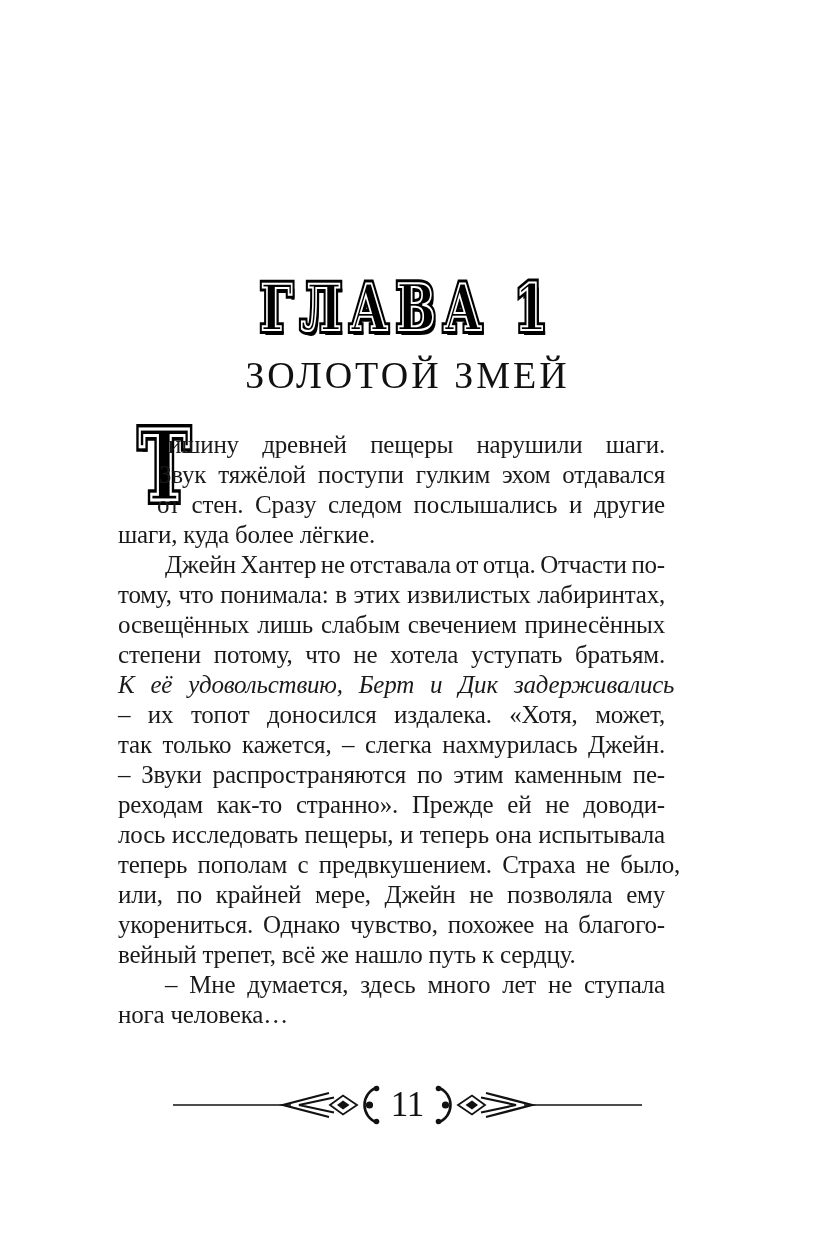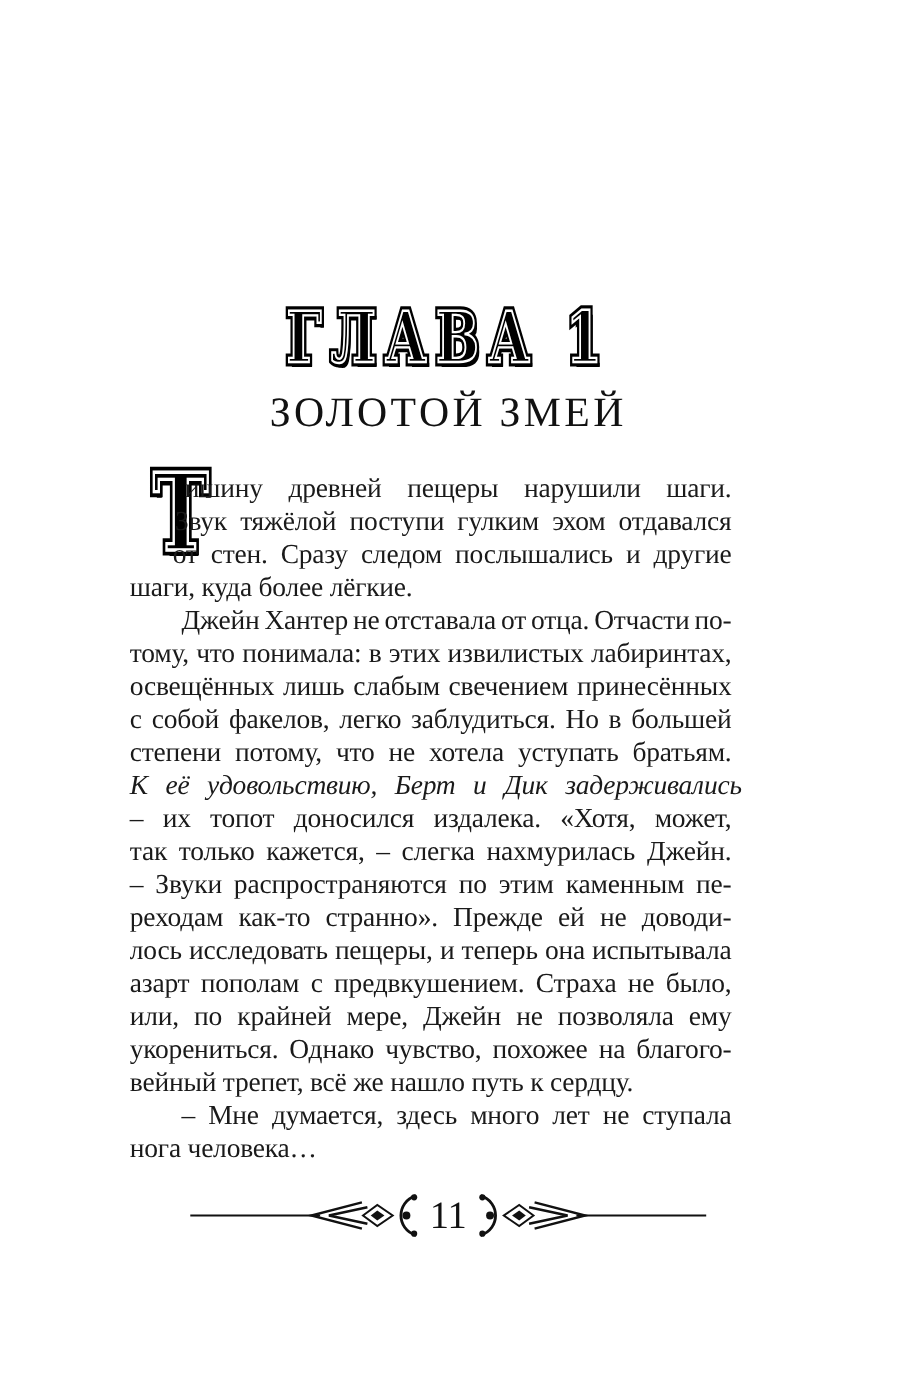--- a/index.html
+++ b/index.html
@@ -129,29 +129,28 @@
   <div class="dropcap ornate" data-text="Т">Т</div>
 
   <main class="body-text" id="bodyText">
       <div class="line dc0" style="word-spacing: 17.2891px;"><span>ишину древней пещеры нарушили шаги.</span></div>
       <div class="line dc1" style="word-spacing: 5.9375px;"><span>Звук тяжёлой поступи гулким эхом отдавался</span></div>
       <div class="line dc2" style="word-spacing: 5.78906px;"><span>от стен. Сразу следом послышались и другие</span></div>
       <div class="line last"><span>шаги, куда более лёгкие.</span></div>
       <div class="line indent" style="word-spacing: -1.47098px;"><span>Джейн Хантер не отставала от отца. Отчасти по-</span></div>
       <div class="line" style="word-spacing: 0.643229px;"><span>тому, что понимала: в этих извилистых лабиринтах,</span></div>
       <div class="line" style="word-spacing: 1.93359px;"><span>освещённых лишь слабым свечением принесённых</span></div>
-      <div class="line" style="word-spacing: 2.97321px;"><span>с собой факелов, легко заблудиться. Но в большей</span></div>
       <div class="line" style="word-spacing: 6.73958px;"><span>степени потому, что не хотела уступать братьям.</span></div>
       <div class="line" style="word-spacing: 9.94792px; font-style: italic;"><span>К её удовольствию, Берт и Дик задерживались</span></div>
       <div class="line" style="word-spacing: 11.5052px;"><span>– их топот доносился издалека. «Хотя, может,</span></div>
       <div class="line" style="word-spacing: 4.63281px;"><span>так только кажется, – слегка нахмурилась Джейн.</span></div>
       <div class="line" style="word-spacing: 4.85677px;"><span>– Звуки распространяются по этим каменным пе-</span></div>
       <div class="line" style="word-spacing: 7.85938px;"><span>реходам как-то странно». Прежде ей не доводи-</span></div>
       <div class="line" style="word-spacing: 0.476562px;"><span>лось исследовать пещеры, и теперь она испытывала</span></div>
-      <div class="line" style="word-spacing: 4.36979px;"><span>азарт пополам с предвкушением. Страха не было,</span></div>
+      <div class="line" style="word-spacing: 4.36979px;"><span>теперь пополам с предвкушением. Страха не было,</span></div>
       <div class="line" style="word-spacing: 7.72768px;"><span>или, по крайней мере, Джейн не позволяла ему</span></div>
       <div class="line" style="word-spacing: 3.99063px;"><span>укорениться. Однако чувство, похожее на благого-</span></div>
       <div class="line last"><span>вейный трепет, всё же нашло путь к сердцу.</span></div>
       <div class="line indent" style="word-spacing: 5.85938px;"><span>– Мне думается, здесь много лет не ступала</span></div>
       <div class="line last"><span>нога человека…</span></div>
     </main>
 
   <footer class="page-footer">
     <svg class="orn left" width="212" height="44" viewBox="0 0 212 44" aria-hidden="true">
       <line x1="2" y1="22" x2="120" y2="22" stroke="#111" stroke-width="1.6"></line>

